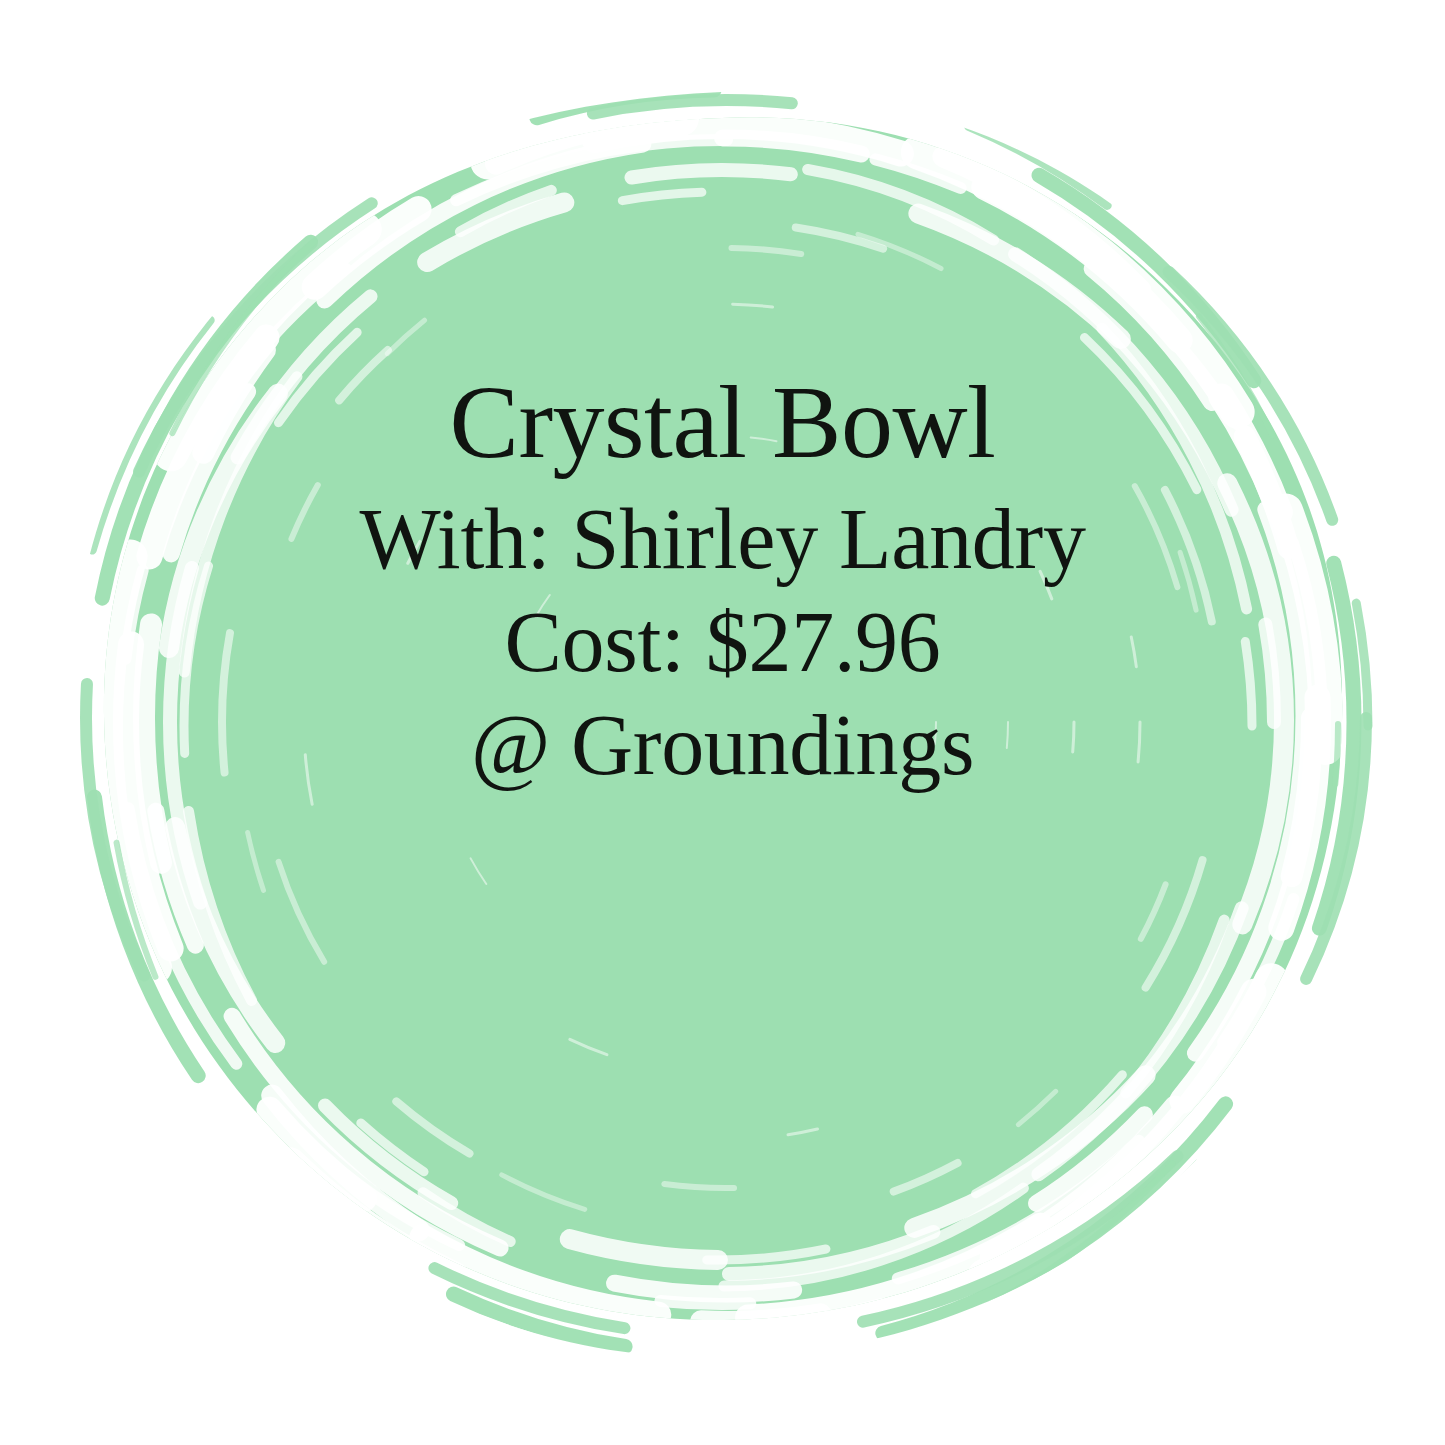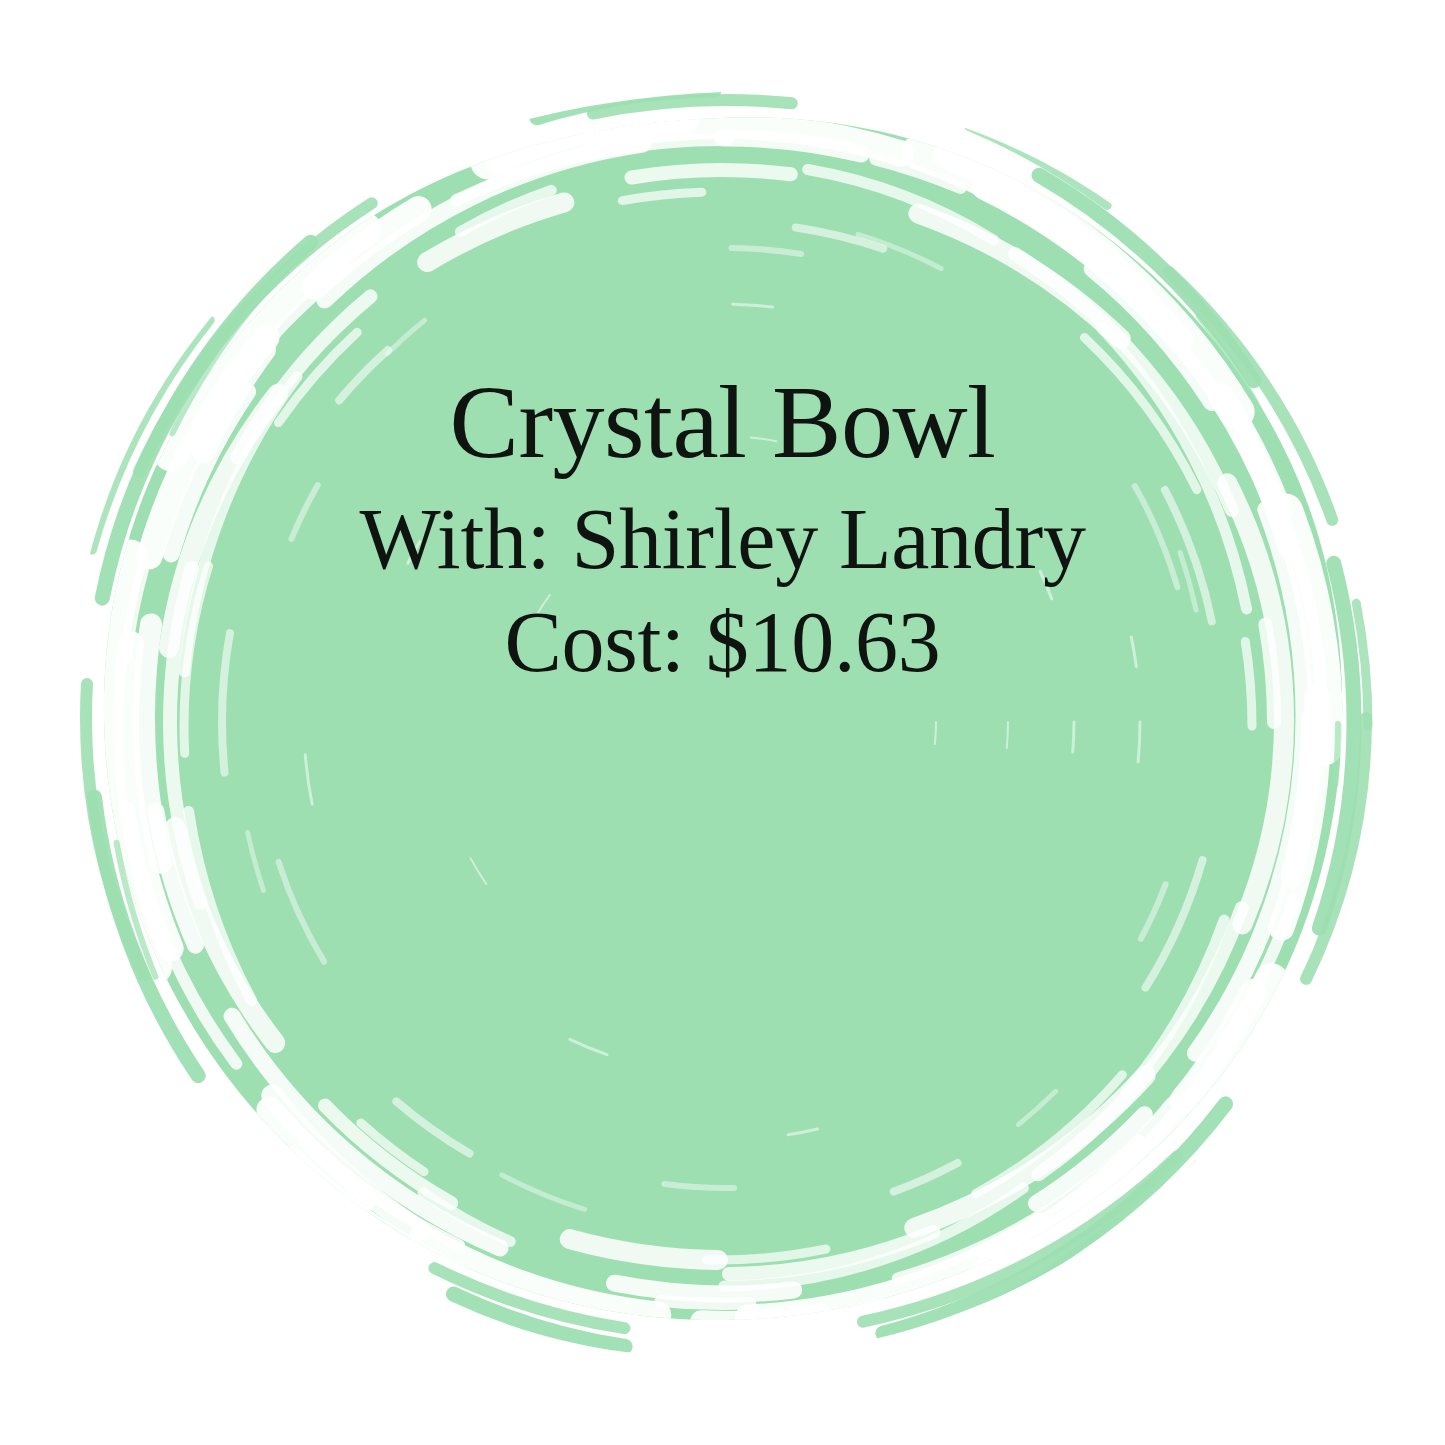--- a/index.html
+++ b/index.html
@@ -134,17 +134,18 @@
       </g>
     </g>
   </svg>
 
   <div id="content">
     <div class="title-block">
       <div class="title-line">Crystal Bowl</div>
     </div>
     <div class="detail-block">
       <div class="detail-line">With: Shirley Landry</div>
-      <div class="detail-line">Cost: $10.63</div>
+      <div class="detail-line">Cost: $27.96</div>
+      <div class="detail-line">@ Groundings</div>
     </div>
   </div>
 
 </div>
 
 </body></html>

